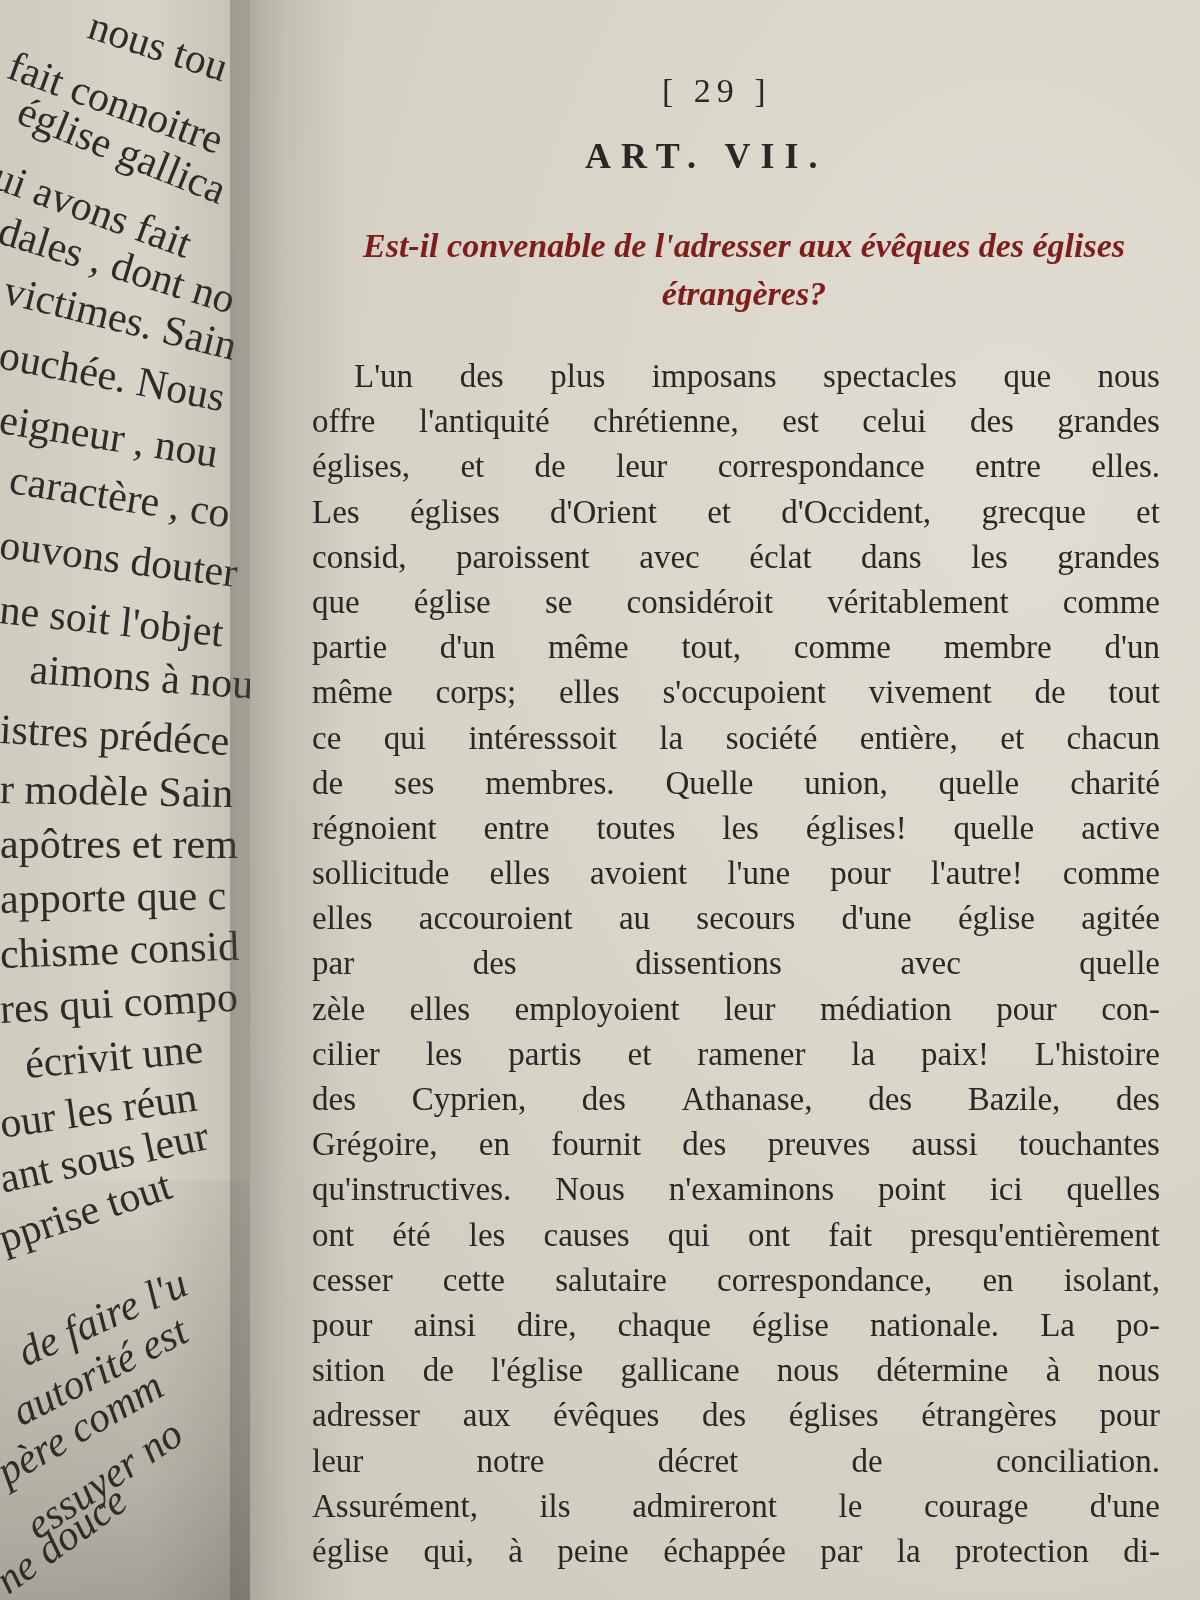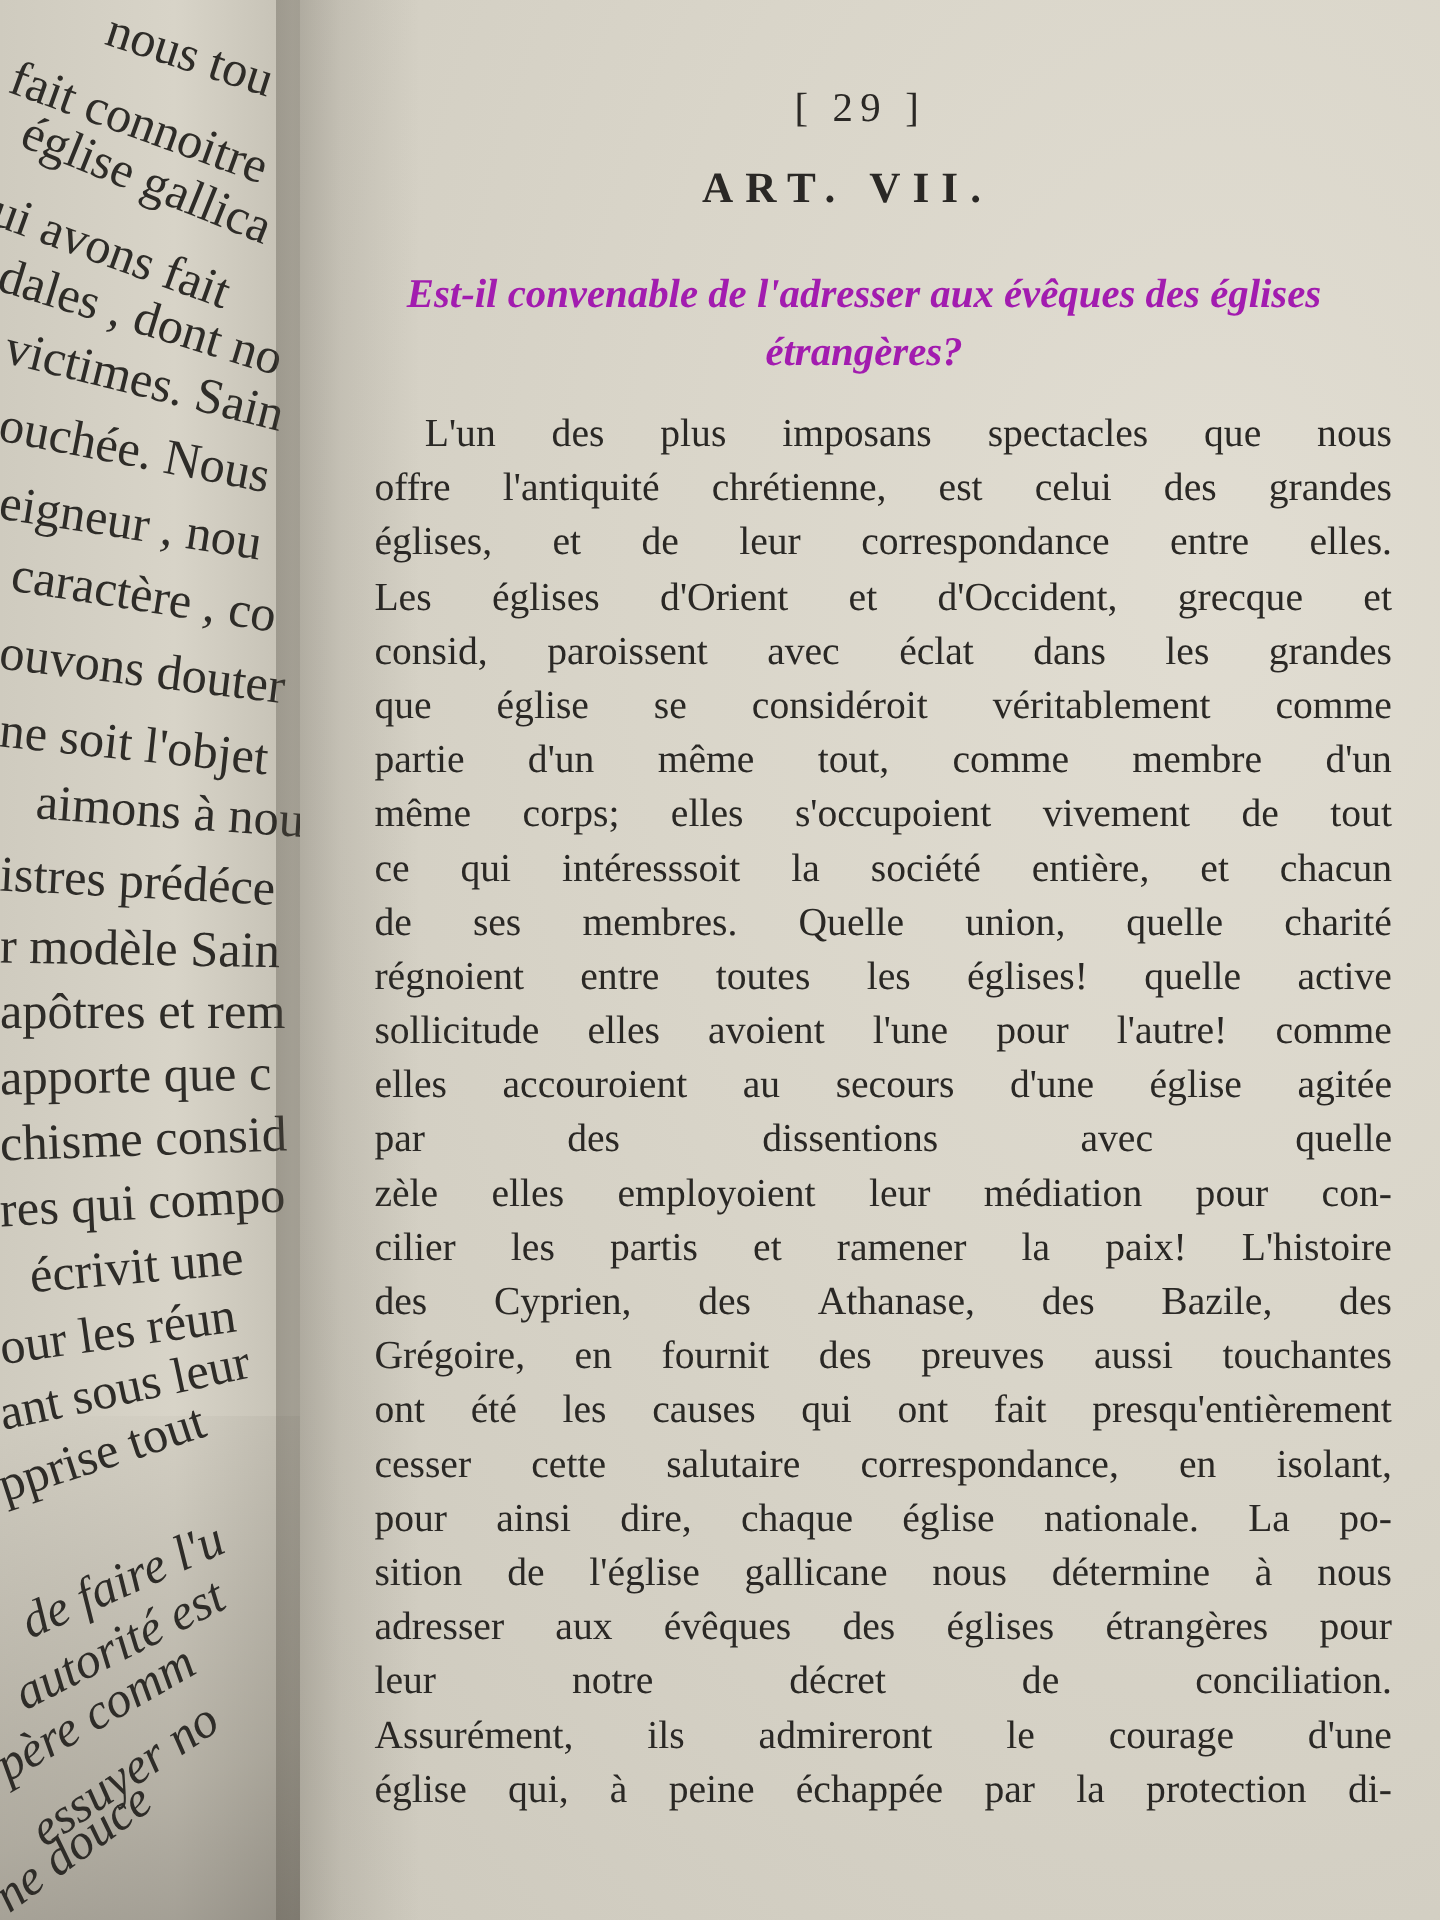--- a/index.html
+++ b/index.html
@@ -37,34 +37,34 @@
 
   
   .page-number {
     position:absolute; left:662px; top:72px; font-size:34px; letter-spacing:6px;
   }
   .article-heading {
     position:absolute; left:585px; top:135px; font-size:36px; font-weight:bold;
     letter-spacing:10px;
   }
   .section-question {
-    position:absolute; left:300px; top:222px; width:840px;
+    position:absolute; left:324px; top:222px; width:840px;
     font-style:italic; font-weight:bold; font-size:34px; line-height:48px;
-    text-align:center; color:#a21caf;
+    text-align:center; color:#7f1d1d;
   }
   .body-text {
     position:absolute; left:312px; top:340px; width:848px;
   }
   .body-line {
     font-size:33px; line-height:45.2px; height:45.2px;
     text-align:justify; text-align-last:justify; white-space:nowrap;
     display:flex; justify-content:space-between;
   }
   .body-line span.w { display:inline-block; }
-  .body-line.first { padding-left:42px; }
+  .body-line.first { padding-left:42px;margin-top:14px; }
 </style>
 </head>
 <body>
 
 <div class="left-page" id="leftPage">
   <div class="curl"></div>
 <div class="lp-line " style="left: 90px; top: 0px; transform: rotate(18deg);">nous tou</div>
     <div class="lp-line " style="left: 10px; top: 40px; transform: rotate(20deg);">fait connoitre</div>
     <div class="lp-line " style="left: 20px; top: 85px; transform: rotate(22deg);">église gallica</div>
     <div class="lp-line " style="left: -5px; top: 150px; transform: rotate(20deg);">ui avons fait</div>
@@ -256,20 +256,28 @@
     <div class="body-line">
       <span class="w">Grégoire,</span>
       <span class="w">en</span>
       <span class="w">fournit</span>
       <span class="w">des</span>
       <span class="w">preuves</span>
       <span class="w">aussi</span>
       <span class="w">touchantes</span>
     </div>
     <div class="body-line">
+      <span class="w">qu'instructives.</span>
+      <span class="w">Nous</span>
+      <span class="w">n'examinons</span>
+      <span class="w">point</span>
+      <span class="w">ici</span>
+      <span class="w">quelles</span>
+    </div>
+    <div class="body-line">
       <span class="w">ont</span>
       <span class="w">été</span>
       <span class="w">les</span>
       <span class="w">causes</span>
       <span class="w">qui</span>
       <span class="w">ont</span>
       <span class="w">fait</span>
       <span class="w">presqu'entièrement</span>
     </div>
     <div class="body-line">

